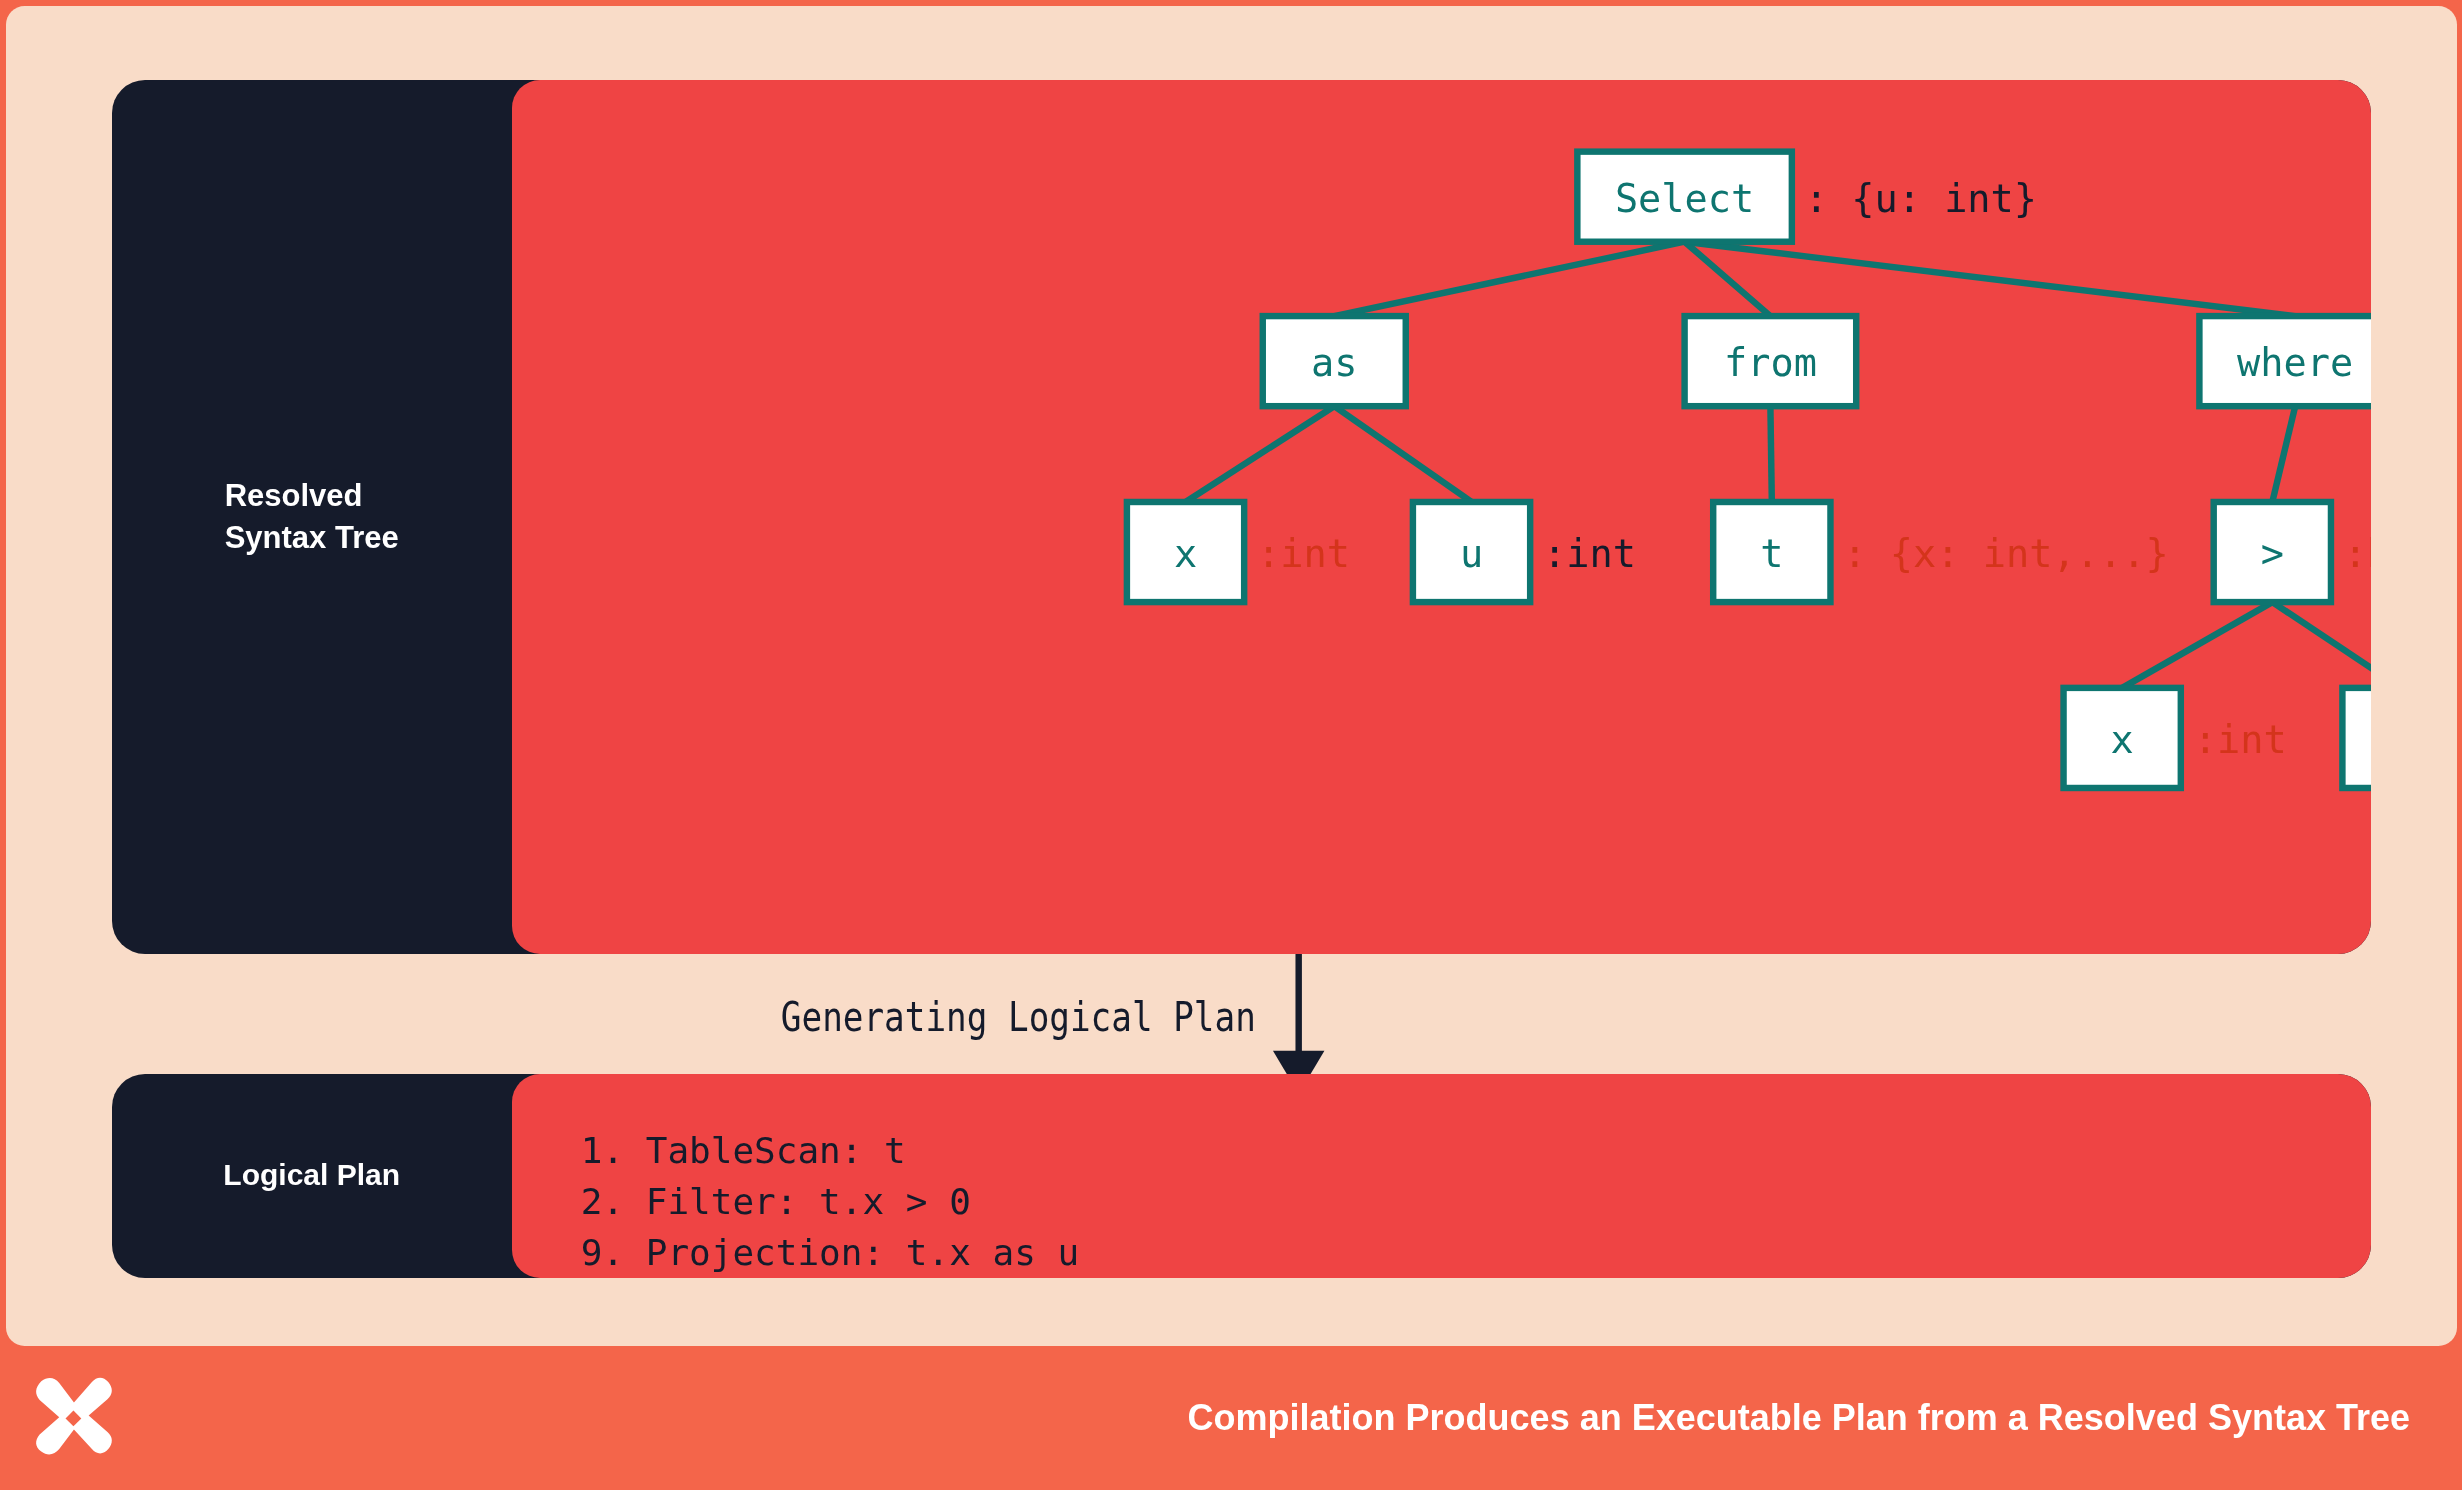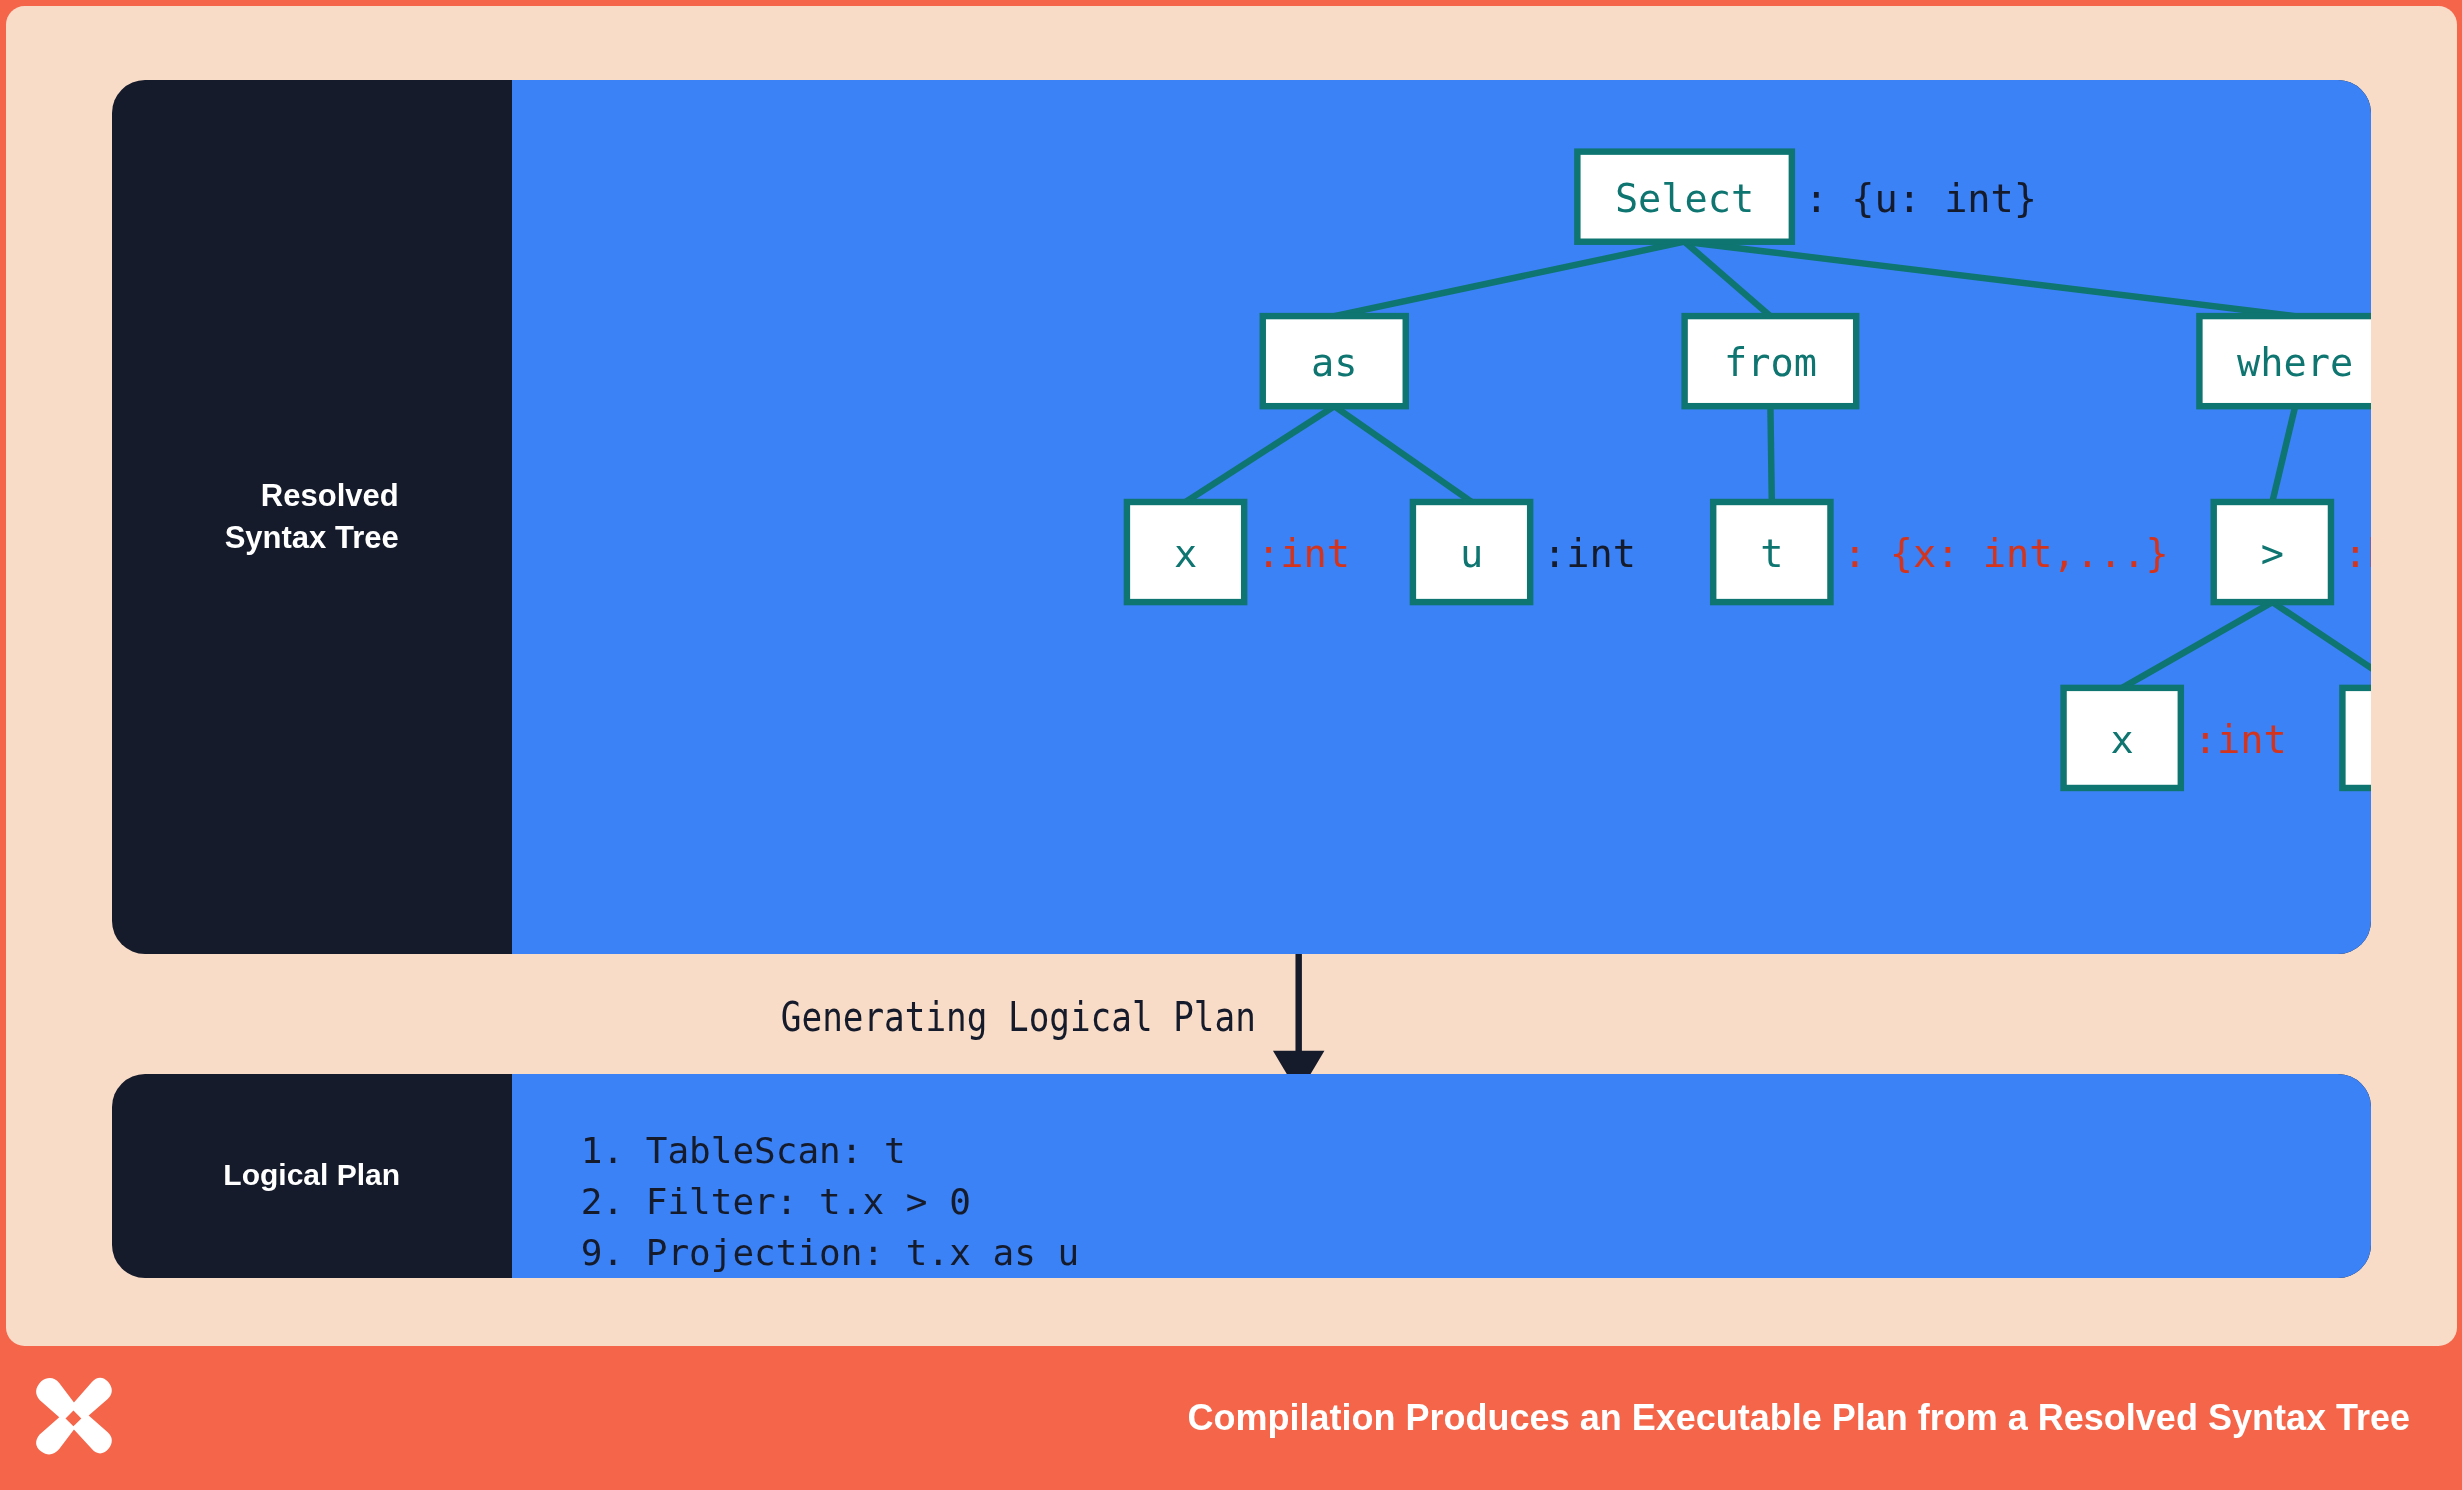--- a/index.html
+++ b/index.html
@@ -44,32 +44,33 @@
     box-sizing: border-box;
   }
   .panel-label {
     flex: 0 0 400px;
     display: flex;
     align-items: center;
     justify-content: center;
     color: #FFFFFF;
     font-size: 31px;
     font-weight: bold;
-    text-align: right;
+    text-align: left;
     line-height: 1.35;
     padding: 0 14.3px;
     box-sizing: border-box;
   }
   .panel-body {
     flex: 1 1 auto;
-    background: #3b82f6;
+    background: #ef4444;
     border-top-right-radius: 29px;
     border-bottom-right-radius: 29px;
     position: relative;
     overflow: hidden;
+    border-radius: 28px;
   }
 
   
   #tree-panel {
     left: 106px;
     top: 74px;
     width: 2259px;
     height: 874px;
   }
   #plan-panel {

